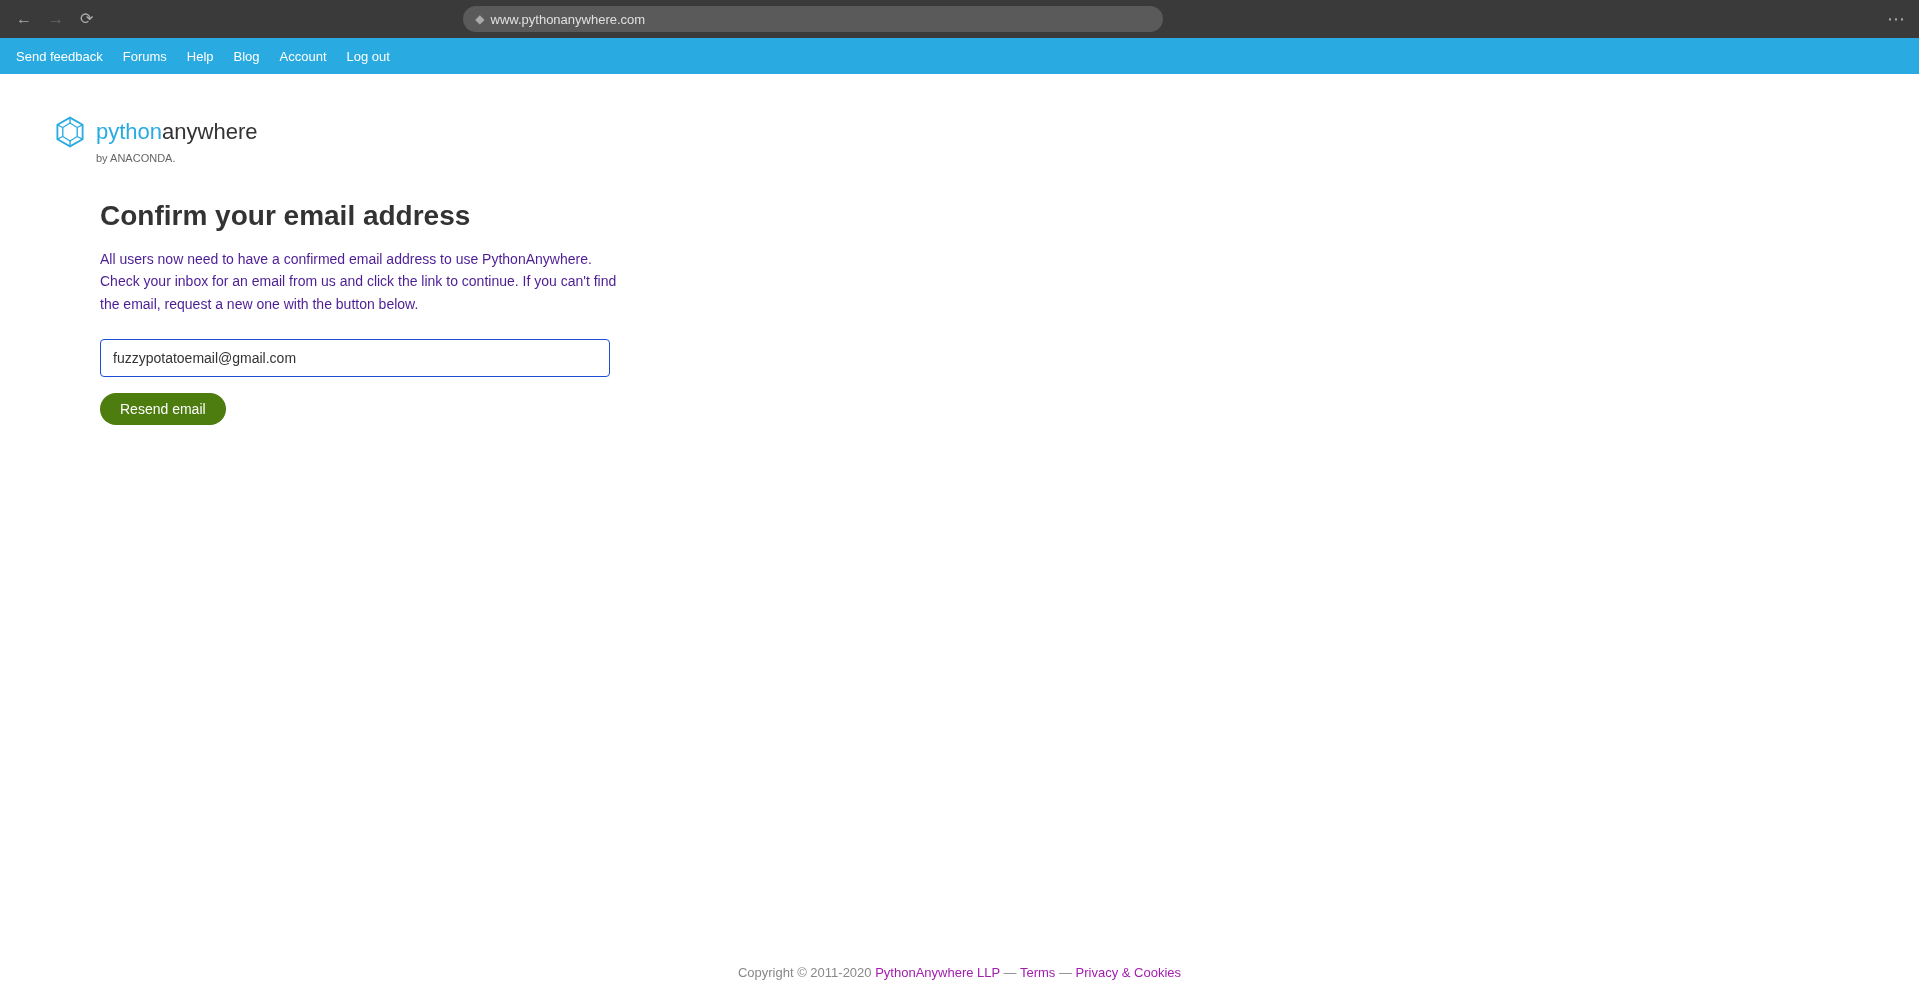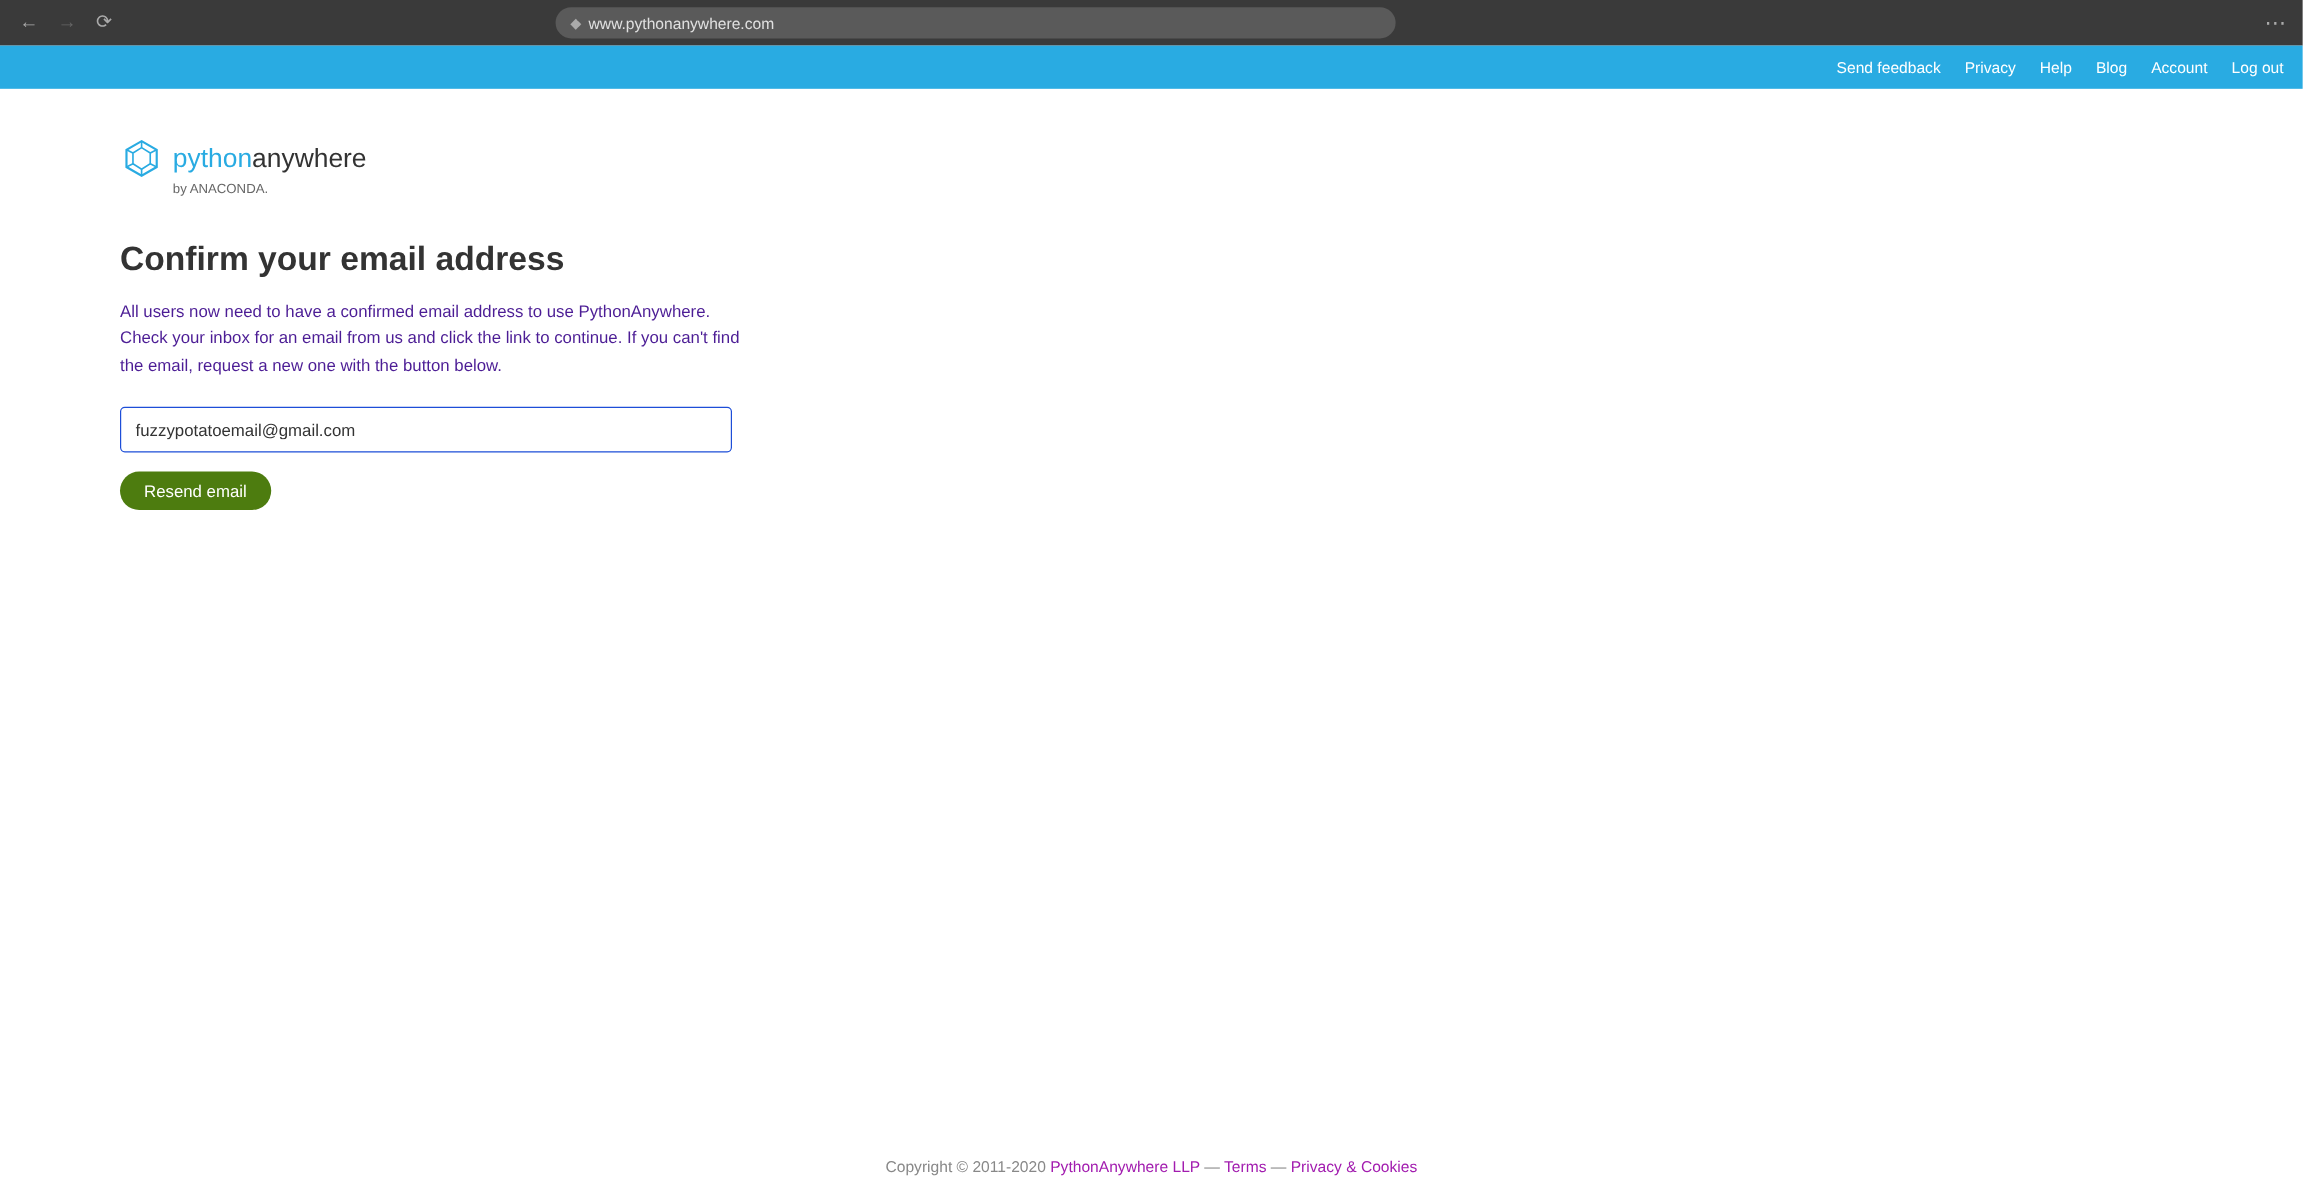--- a/index.html
+++ b/index.html
@@ -72,21 +72,21 @@
       cursor: pointer;
       letter-spacing: 2px;
     }
 
     
     .top-nav {
       background: #29abe2;
       height: 36px;
       display: flex;
       align-items: center;
-      justify-content: flex-end;
+      justify-content: flex-start;
       padding: 0 16px;
       gap: 20px;
     }
 
     .top-nav a {
       color: #ffffff;
       text-decoration: none;
       font-size: 13px;
       cursor: pointer;
     }
@@ -96,21 +96,21 @@
       flex: 1;
       padding: 40px 0 60px 0;
     }
 
     
     .logo-area {
       display: flex;
       flex-direction: column;
       align-items: flex-start;
       margin-bottom: 36px;
-      padding-left: 100px;
+      padding-left: 52px;
     }
 
     .logo-row {
       display: flex;
       align-items: center;
       gap: 8px;
     }
 
     .logo-text {
       font-size: 22px;
@@ -208,21 +208,21 @@
   <button class="browser-nav-btn">⟳</button>
   <div class="browser-address-bar">
     <span class="shield-icon">◆</span>
     <span class="url-text">www.pythonanywhere.com</span>
   </div>
   <button class="browser-more-btn">⋯</button>
 </div>
 
 <nav class="top-nav">
   <a>Send feedback</a>
-  <a>Privacy</a>
+  <a>Forums</a>
   <a>Help</a>
   <a>Blog</a>
   <a>Account</a>
   <a>Log out</a>
 </nav>
 
 <div class="main-content">
 
   <div class="logo-area">
     <div class="logo-row">

